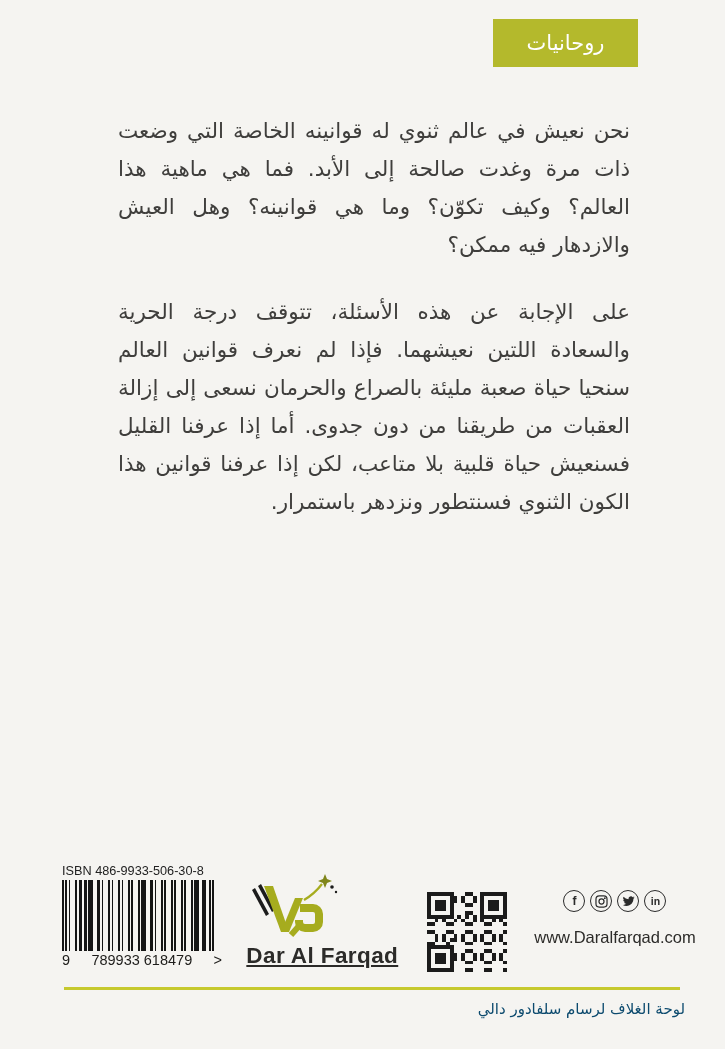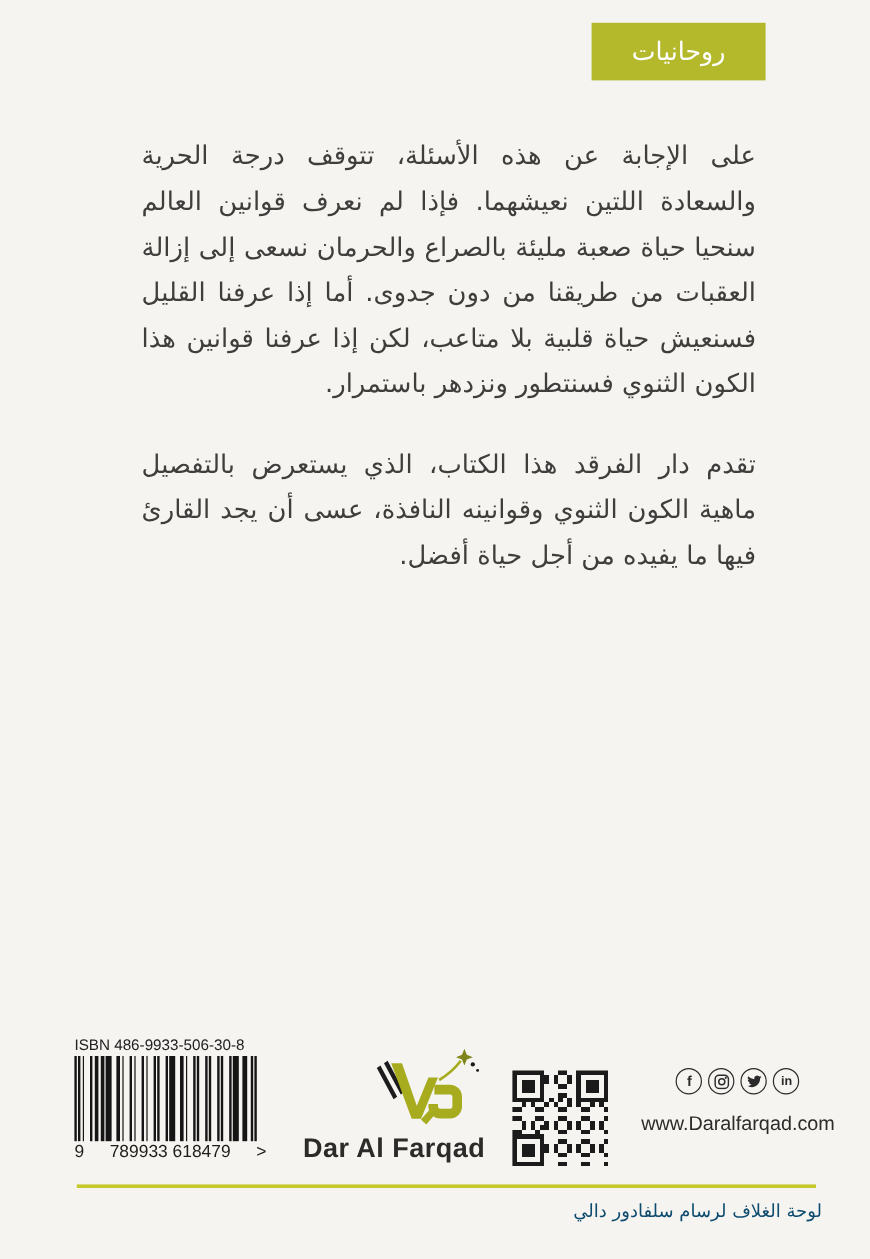--- a/index.html
+++ b/index.html
@@ -28,21 +28,21 @@
     position:absolute;top:864px;left:0;right:0;
     padding:0 24px 0 62px;
     display:flex;justify-content:space-between;align-items:flex-start;
     color:var(--ink);font-family:"Liberation Sans",sans-serif;
   }
   .isbn{width:162px;}
   .isbn-label{font-size:12.7px;white-space:nowrap;color:#222;}
   .barcode{height:71px;margin-top:2px;width:152px;display:flex;align-items:stretch;}
   .barcode span{display:block;height:100%;}
   .isbn-digits{display:flex;justify-content:space-between;width:160px;font-size:14.5px;margin-top:1px;color:#1e1d1b;}
-  .logo-block{width:158px;text-align:right;margin-top:10px;}
+  .logo-block{width:158px;text-align:left;margin-top:10px;text-decoration:underline;}
   .pub-name{font-weight:bold;font-size:22.5px;letter-spacing:.4px;color:#2c2b29;margin-top:1px;white-space:nowrap;}
   .qr{margin-top:28px;display:block;}
   .social{width:172px;text-align:center;margin-top:26px;}
   .icons{display:flex;justify-content:center;gap:5px;}
   .icon-circle{
     width:22px;height:22px;border:1.5px solid #2b2b2b;border-radius:50%;
     display:flex;align-items:center;justify-content:center;
     font-weight:bold;font-size:12px;color:#2b2b2b;line-height:1;
   }
   .icon-circle svg{display:block;}
@@ -55,22 +55,22 @@
   }
 </style>
 </head>
 <body>
 
 <div>
 
   <div class="badge">روحانيات</div>
 
   <div class="copy">
+    <p>نحن نعيش في عالم ثنوي له قوانينه الخاصة التي وضعت ذات مرة وغدت صالحة إلى الأبد. فما هي ماهية هذا العالم؟ وكيف تكوّن؟ وما هي قوانينه؟ وهل العيش والازدهار فيه ممكن؟</p>
     <p>على الإجابة عن هذه الأسئلة، تتوقف درجة الحرية والسعادة اللتين نعيشهما. فإذا لم نعرف قوانين العالم سنحيا حياة صعبة مليئة بالصراع والحرمان نسعى إلى إزالة العقبات من طريقنا من دون جدوى. أما إذا عرفنا القليل فسنعيش حياة قلبية بلا متاعب، لكن إذا عرفنا قوانين هذا الكون الثنوي فسنتطور ونزدهر باستمرار.</p>
-    <p>تقدم دار الفرقد هذا الكتاب، الذي يستعرض بالتفصيل ماهية الكون الثنوي وقوانينه النافذة، عسى أن يجد القارئ فيها ما يفيده من أجل حياة أفضل.</p>
   </div>
 
   <div class="footer">
 
     <div class="isbn">
       <div class="isbn-label">ISBN 486-9933-506-30-8</div>
       <div class="barcode" id="barcode">
           <span style="flex-grow: 1; flex-basis: 0px; background: rgb(21, 21, 21);"></span>
           <span style="flex-grow: 1; flex-basis: 0px; background: transparent;"></span>
           <span style="flex-grow: 1; flex-basis: 0px; background: rgb(21, 21, 21);"></span>

